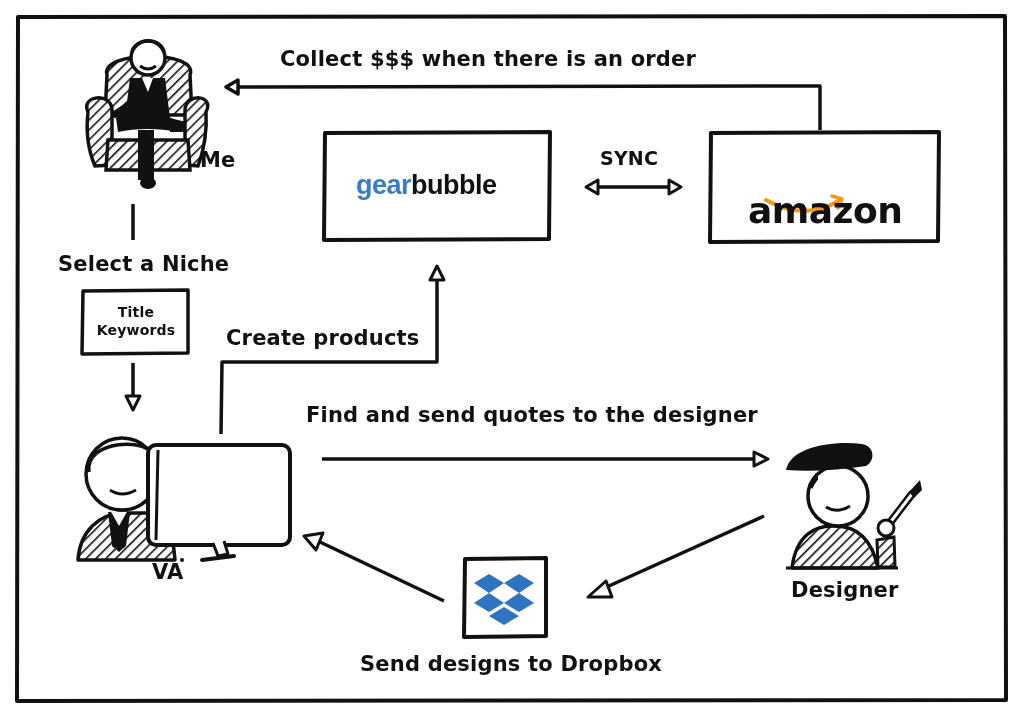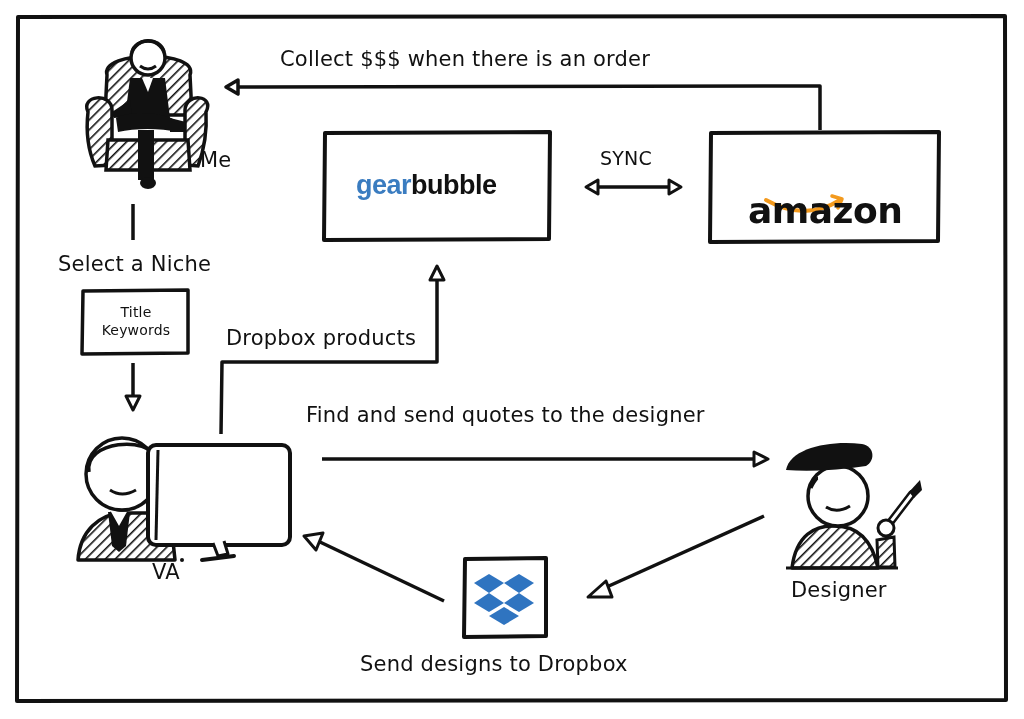--- a/index.html
+++ b/index.html
@@ -1,19 +1,19 @@
 <!DOCTYPE html>
 <html><head>
 <meta charset="utf-8">
 <style>
   html, body { margin: 0; padding: 0; background: #ffffff; }
   body { width: 1024px; height: 719px; position: relative; overflow: hidden;
          font-family: "DejaVu Sans", sans-serif; color: #111; }
   svg { position: absolute; left: 0; top: 0; }
-  .lbl { position: absolute; font-family: "DejaVu Sans", sans-serif; font-weight: normal;
+  .lbl { position: absolute; font-family: "DejaVu Sans", sans-serif; font-weight: bold;
          color: #111; white-space: nowrap; letter-spacing: 0.2px; }
   .lbl-lg { font-size: 21px; }
   .lbl-md { font-size: 19px; }
   .lbl-sm { font-size: 14px; text-align: center; line-height: 18px; }
   .logo-gb { position: absolute; font-family: Liberation Sans, sans-serif; font-weight: bold;
              font-size: 27px; letter-spacing: -0.5px; }
   .logo-az { position: absolute; font-family: "DejaVu Sans", sans-serif; font-weight: bold;
              font-size: 36px; letter-spacing: -0.5px; color: #111; }
 </style>
 </head>
@@ -157,21 +157,21 @@
 
 <div class="logo-az" style="left:748px; top:158px;margin-top:32px;">amazon</div>
 
 <div class="lbl lbl-lg" style="left:58px; top:252px;">Select a Niche</div>
 
 <div class="lbl lbl-sm" style="left:85px; top:303px; width:102px;">
   <div>Title</div>
   <div>Keywords</div>
 </div>
 
-<div class="lbl lbl-lg" style="left:226px; top:326px;">Dropbox products</div>
+<div class="lbl lbl-lg" style="left:226px; top:326px;">Create products</div>
 
 <div class="lbl lbl-lg" style="left:306px; top:403px;text-align:center;">Find and send quotes to the designer</div>
 
 <div class="lbl lbl-lg" style="left:152px; top:560px;">VA</div>
 
 <div class="lbl lbl-lg" style="left:791px; top:578px;">Designer</div>
 
 <div class="lbl lbl-lg" style="left:360px; top:652px;">Send designs to Dropbox</div>
 
 </body></html>

